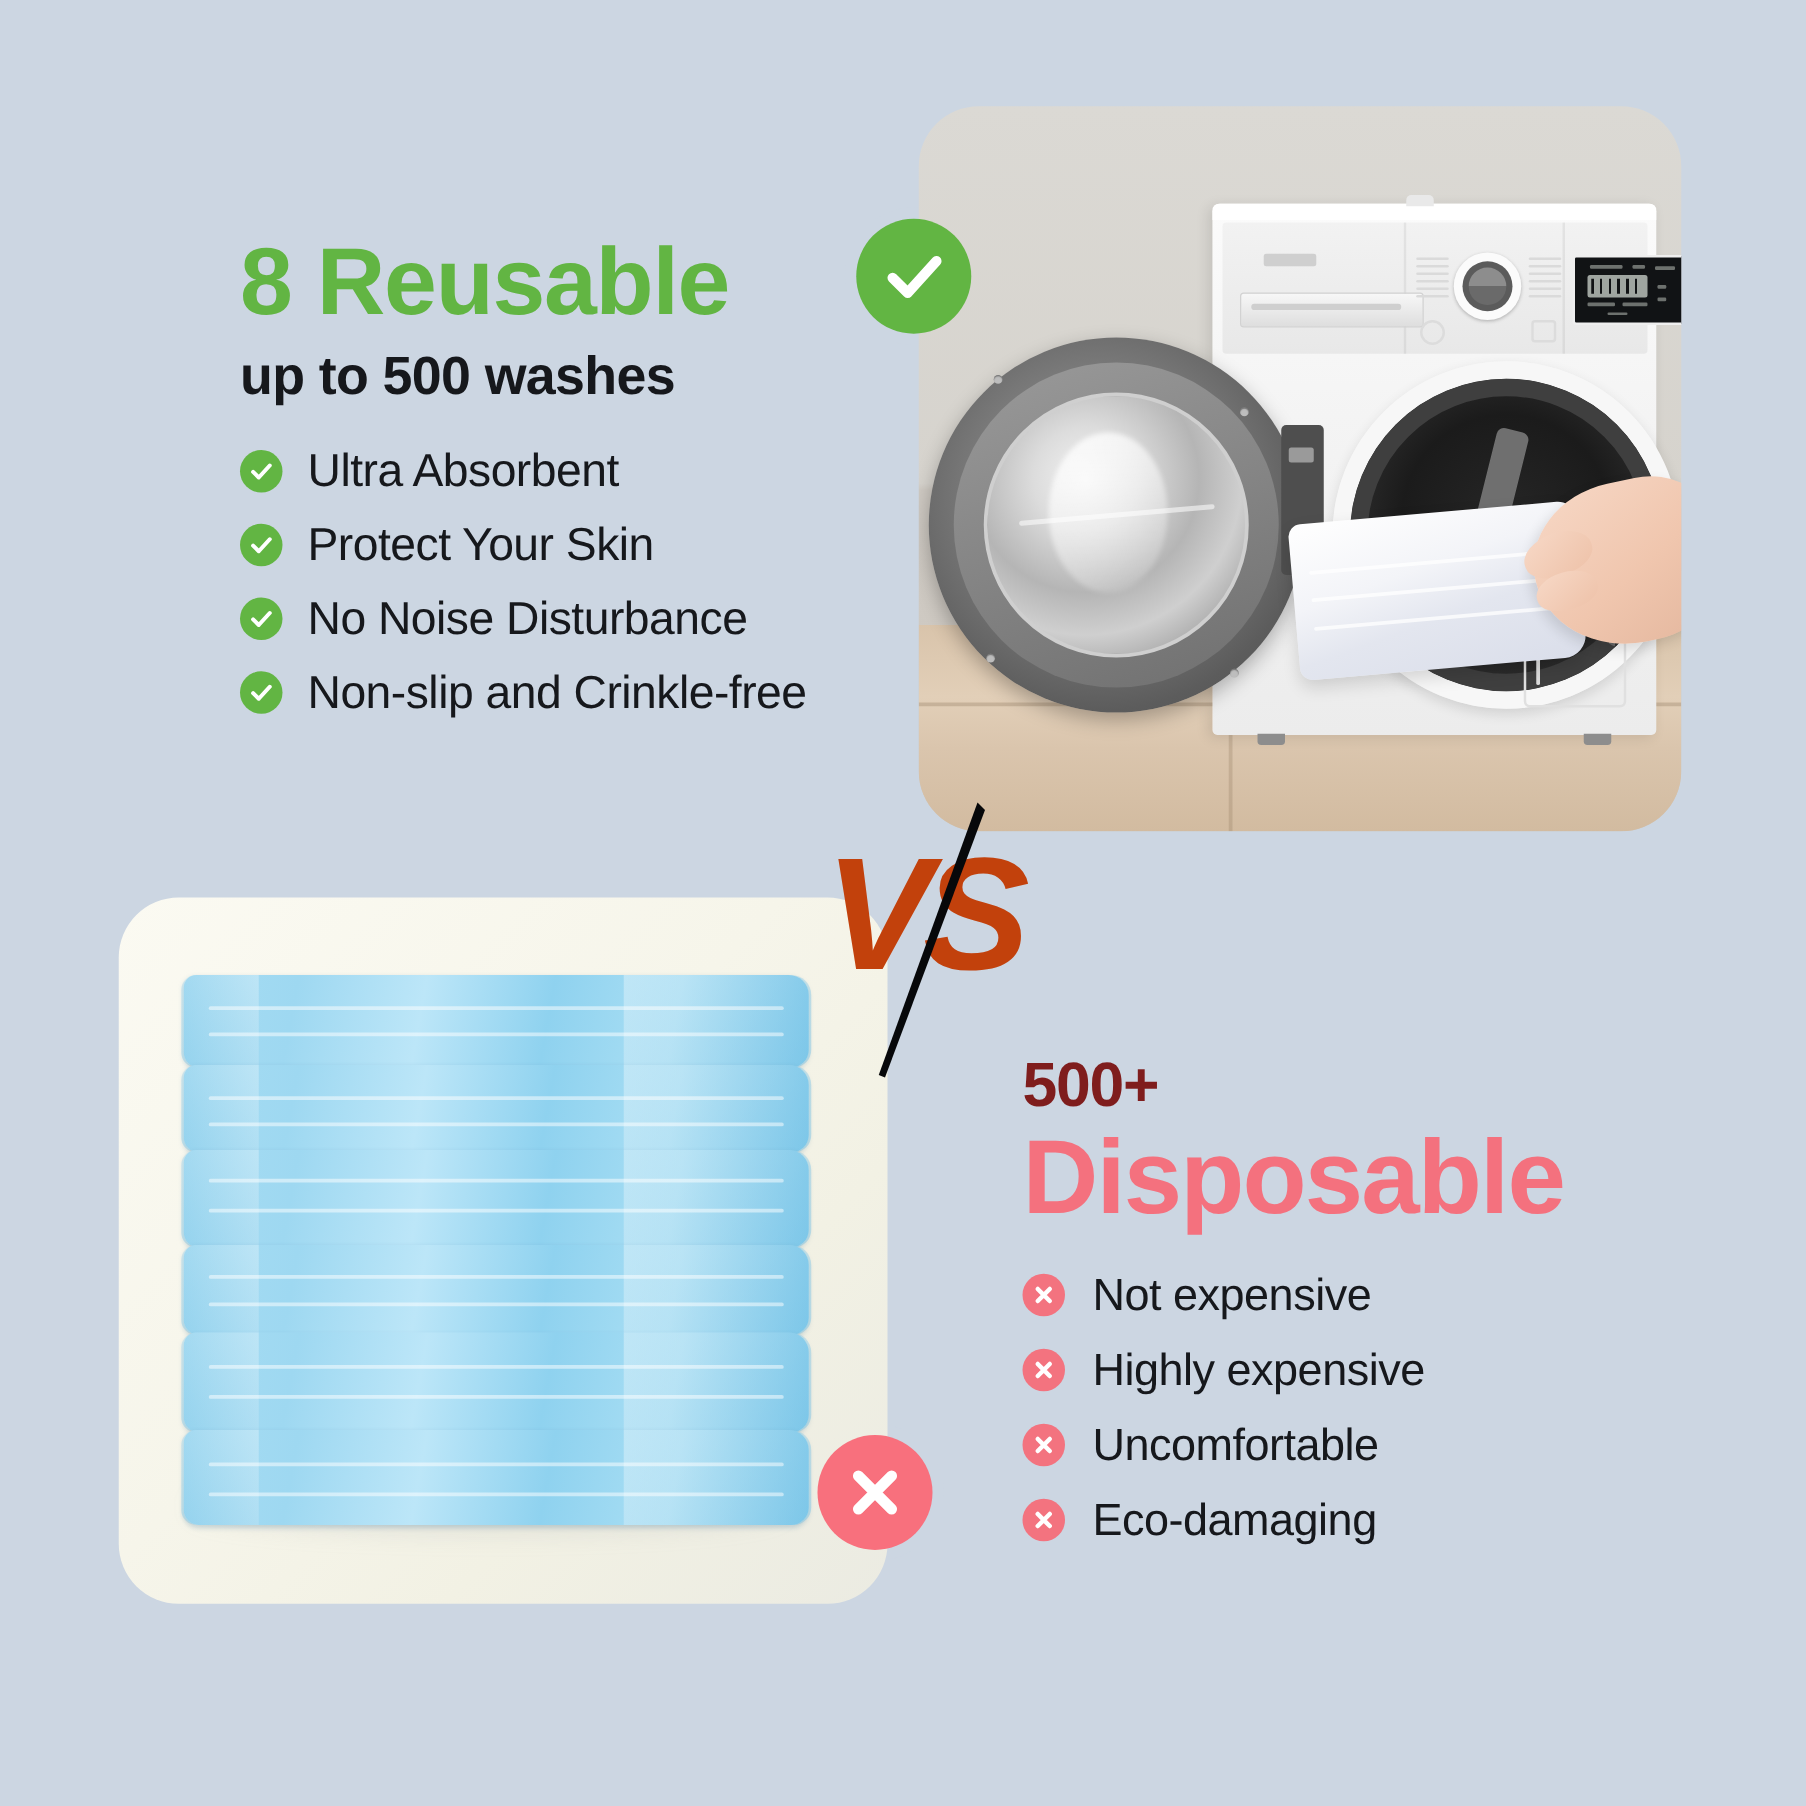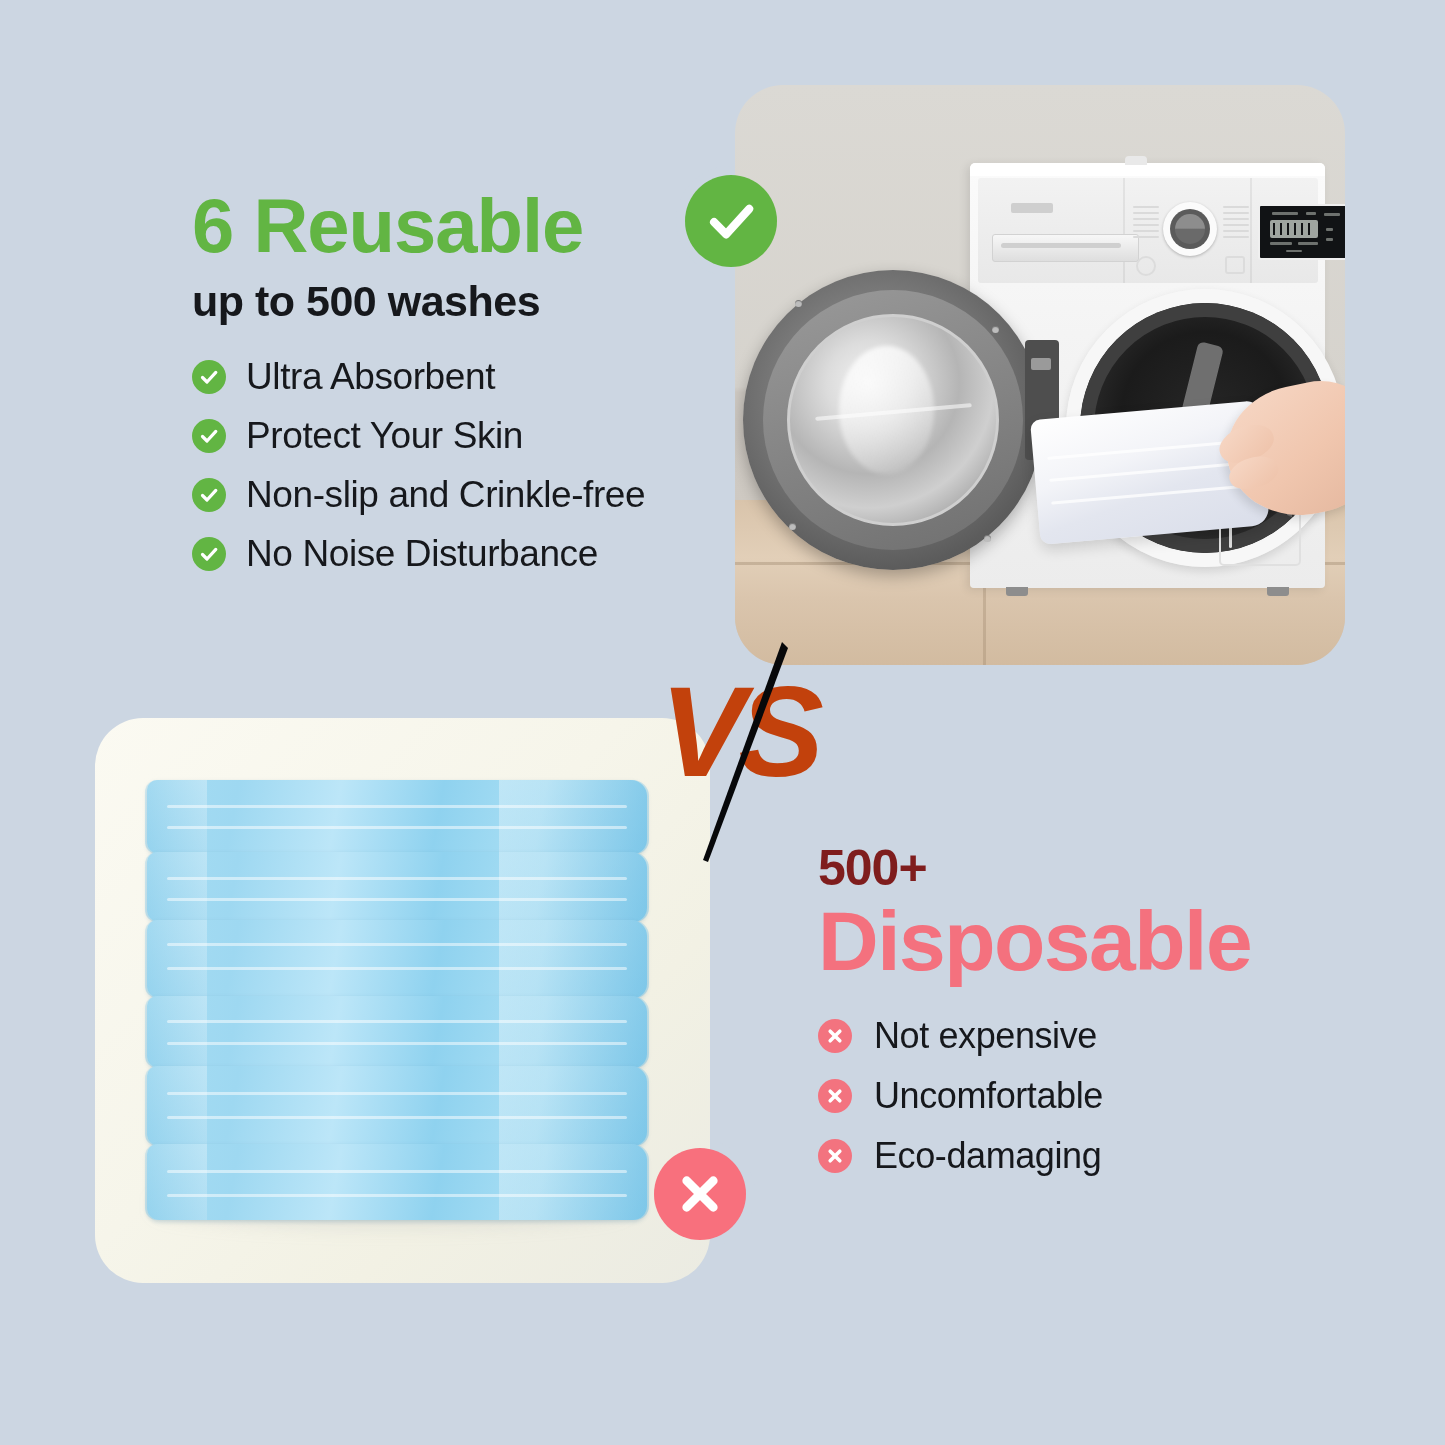--- a/index.html
+++ b/index.html
@@ -366,21 +366,21 @@
   </div>
 
   <div class="badge" id="badge-cross">
     <div class="halo"></div>
     <svg viewBox="0 0 24 24" aria-hidden="true">
       <path d="M6.5 6.5 L17.5 17.5 M17.5 6.5 L6.5 17.5" fill="none" stroke="#ffffff" stroke-width="3.6" stroke-linecap="round"></path>
     </svg>
   </div>
 
   <div class="block" id="block-reusable">
-    <h1 class="h-green">6 Reusable</h1>
+    <h1 class="h-green">8 Reusable</h1>
     <h2 class="sub-dark">up to 500 washes</h2>
     <ul class="flist">
       <li>
         <span class="mini ok">
           <svg viewBox="0 0 24 24" aria-hidden="true">
               <path d="M5.5 12.5 L10 17 L18.8 7.4" fill="none" stroke="#fff" stroke-width="3.2" stroke-linecap="round" stroke-linejoin="round"></path>
             </svg>
         </span>
         <span>Ultra Absorbent</span>
       </li>
@@ -391,44 +391,52 @@
             </svg>
         </span>
         <span>Protect Your Skin</span>
       </li>
       <li>
         <span class="mini ok">
           <svg viewBox="0 0 24 24" aria-hidden="true">
               <path d="M5.5 12.5 L10 17 L18.8 7.4" fill="none" stroke="#fff" stroke-width="3.2" stroke-linecap="round" stroke-linejoin="round"></path>
             </svg>
         </span>
+        <span>No Noise Disturbance</span>
+      </li>
+      <li>
+        <span class="mini ok">
+          <svg viewBox="0 0 24 24" aria-hidden="true">
+              <path d="M5.5 12.5 L10 17 L18.8 7.4" fill="none" stroke="#fff" stroke-width="3.2" stroke-linecap="round" stroke-linejoin="round"></path>
+            </svg>
+        </span>
         <span>Non-slip and Crinkle-free</span>
-      </li>
-      <li>
-        <span class="mini ok">
-          <svg viewBox="0 0 24 24" aria-hidden="true">
-              <path d="M5.5 12.5 L10 17 L18.8 7.4" fill="none" stroke="#fff" stroke-width="3.2" stroke-linecap="round" stroke-linejoin="round"></path>
-            </svg>
-        </span>
-        <span>No Noise Disturbance</span>
       </li>
     </ul>
   </div>
 
   <div class="block" id="block-disposable">
     <div class="num-dark">500+</div>
     <h1 class="h-pink">Disposable</h1>
     <ul class="flist">
       <li>
         <span class="mini no">
           <svg viewBox="0 0 24 24" aria-hidden="true">
               <path d="M7.2 7.2 L16.8 16.8 M16.8 7.2 L7.2 16.8" fill="none" stroke="#fff" stroke-width="3.6" stroke-linecap="round"></path>
             </svg>
         </span>
         <span>Not expensive</span>
+      </li>
+      <li>
+        <span class="mini no">
+          <svg viewBox="0 0 24 24" aria-hidden="true">
+              <path d="M7.2 7.2 L16.8 16.8 M16.8 7.2 L7.2 16.8" fill="none" stroke="#fff" stroke-width="3.6" stroke-linecap="round"></path>
+            </svg>
+        </span>
+        <span>Highly expensive</span>
       </li>
       <li>
         <span class="mini no">
           <svg viewBox="0 0 24 24" aria-hidden="true">
               <path d="M7.2 7.2 L16.8 16.8 M16.8 7.2 L7.2 16.8" fill="none" stroke="#fff" stroke-width="3.6" stroke-linecap="round"></path>
             </svg>
         </span>
         <span>Uncomfortable</span>
       </li>
       <li>

